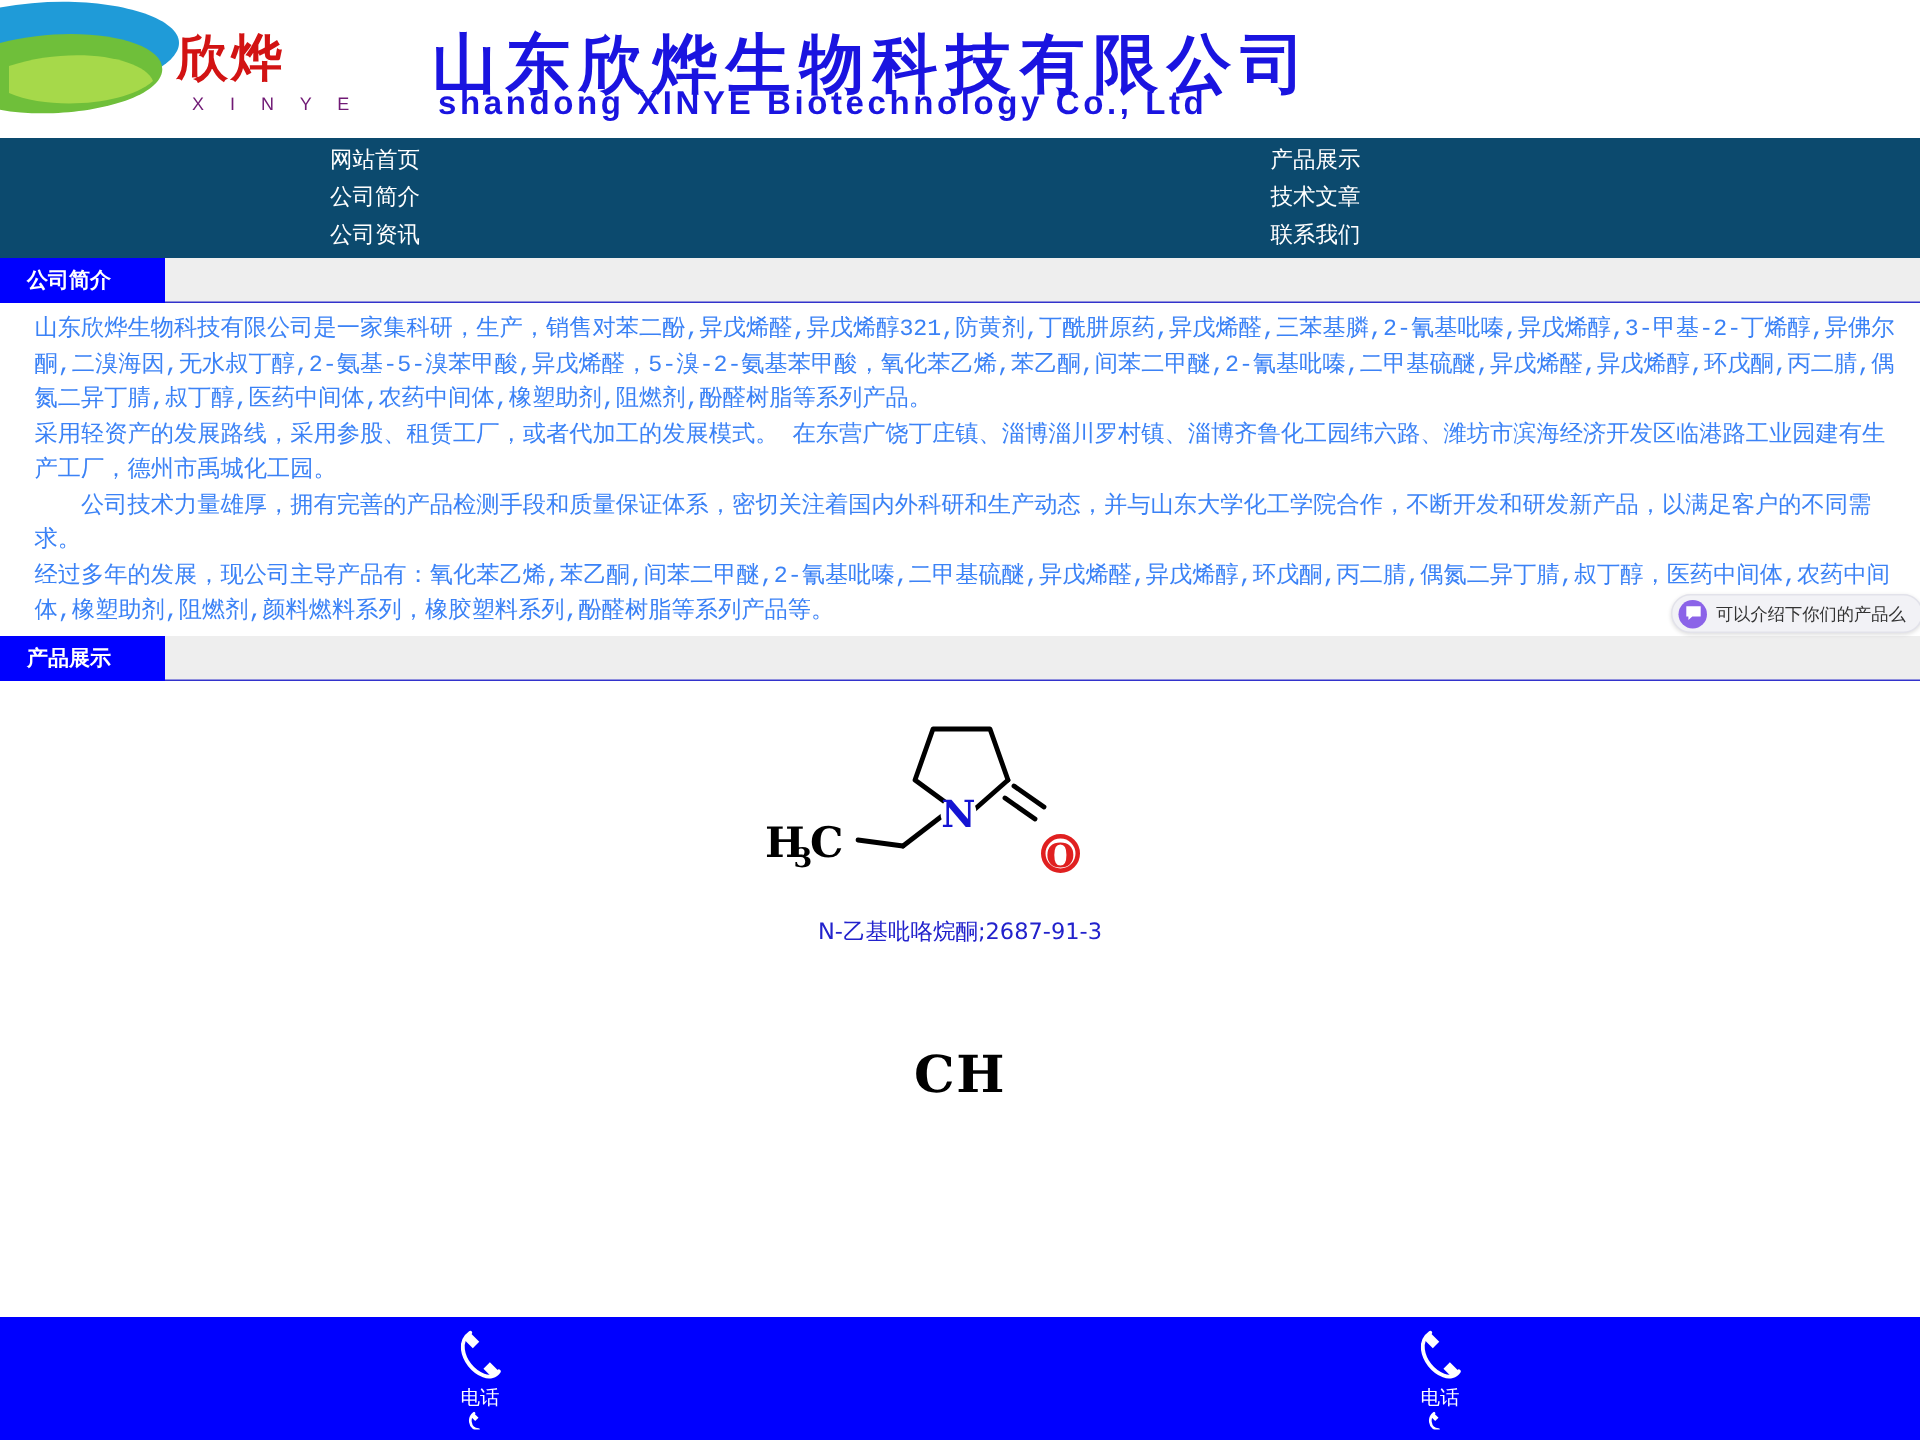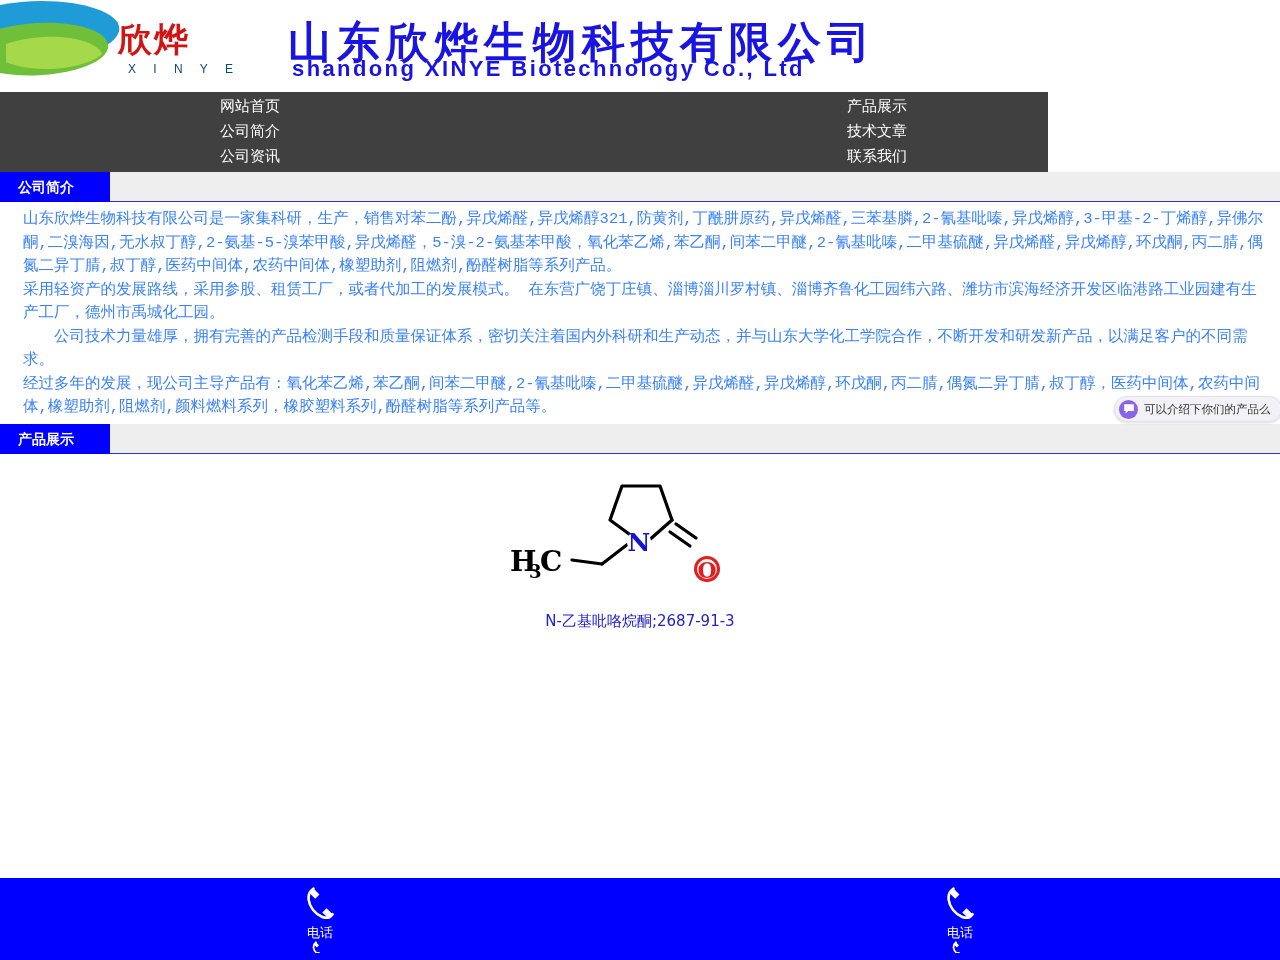--- a/index.html
+++ b/index.html
@@ -25,40 +25,40 @@
   .logo-cn {
     position: absolute; left: 118px; top: 22px;
     font-family: "DejaVu Sans", sans-serif;
     font-size: 34px; font-weight: bold; color: #d21313;
     letter-spacing: 2px;
     line-height: 1;
   }
   .logo-en {
     position: absolute; left: 128px; top: 62px;
     font-family: "Liberation Sans", sans-serif;
-    font-size: 12px; color: #0c4a6e; letter-spacing: 7px;
+    font-size: 12px; color: #701a75; letter-spacing: 7px;
   }
   .title-cn {
     position: absolute; left: 288px; top: 14px;
     font-family: "DejaVu Sans", sans-serif;
     font-size: 43px; font-weight: bold; color: #1a14e0;
     letter-spacing: 6px; white-space: nowrap;
   }
   .title-en {
     position: absolute; left: 292px; top: 56px;
     font-family: "Liberation Sans", sans-serif;
     font-size: 22px; font-weight: bold; color: #1a14e0;
     letter-spacing: 2.4px; white-space: nowrap;
   }
 
   
   .nav {
     position: relative;
-    width: 1048px; height: 80px;
-    background: #404040;
+    width: 1280px; height: 80px;
+    background: #0c4a6e;
   }
   .nav-col {
     position: absolute; top: 0;
     width: 300px;
     padding-top: 2px;
     text-align: center;
   }
   .nav-col-left { left: 100px; }
   .nav-col-right { left: 727px; }
   .nav-item {
@@ -272,20 +272,25 @@
           <text x="197" y="106" text-anchor="middle" font-family="DejaVu Serif, serif" font-size="22" font-weight="bold" fill="#e02020">O</text>
 
           <text x="0" y="99" font-family="DejaVu Serif, serif" font-size="28" font-weight="bold" fill="#000000">H</text>
           <text x="19" y="106" font-family="DejaVu Serif, serif" font-size="18" font-weight="bold" fill="#000000">3</text>
           <text x="30" y="99" font-family="DejaVu Serif, serif" font-size="28" font-weight="bold" fill="#000000">C</text>
         </svg>
       </div>
       <a class="product-caption">N-乙基吡咯烷酮;2687-91-3</a>
     </div>
 
+    <div class="product-item-2">
+      <div class="mol2-box">
+        <div class="mol2-text">CH</div>
+      </div>
+    </div>
 
   </div>
 
   <div class="chat-bubble">
     <span class="chat-avatar">
       <svg width="12" height="12" viewBox="0 0 12 12">
         <path d="M1.2,1.2 H10.8 V8.0 H5.2 L2.6,10.4 V8.0 H1.2 Z" fill="#ffffff"></path>
       </svg>
     </span>
     <span class="chat-text">可以介绍下你们的产品么</span>

